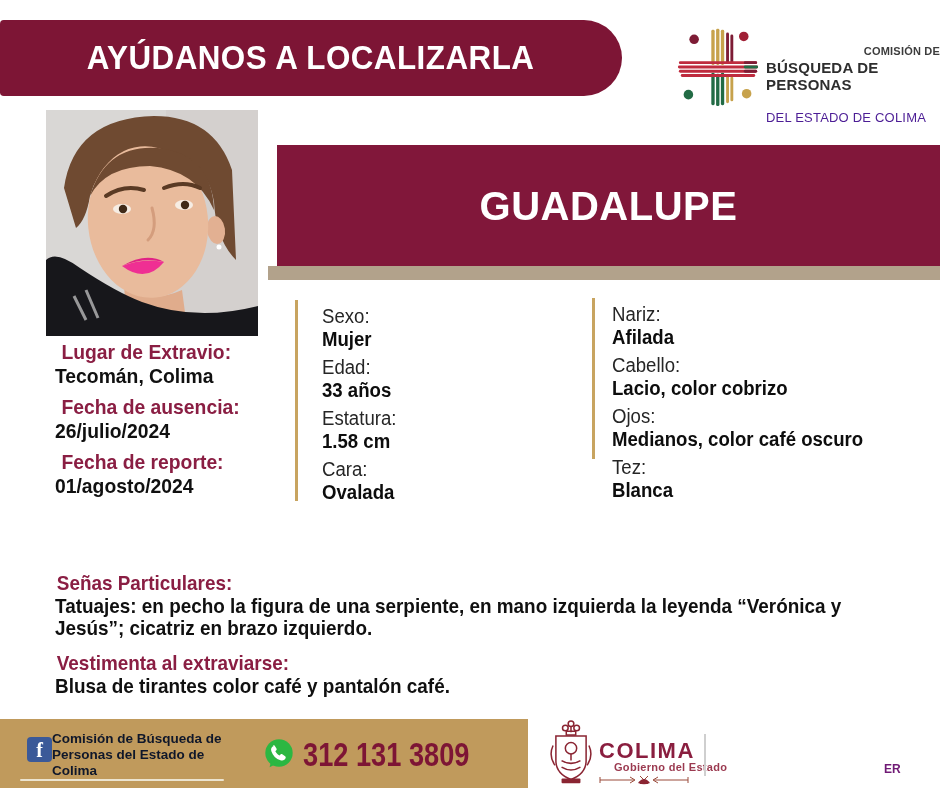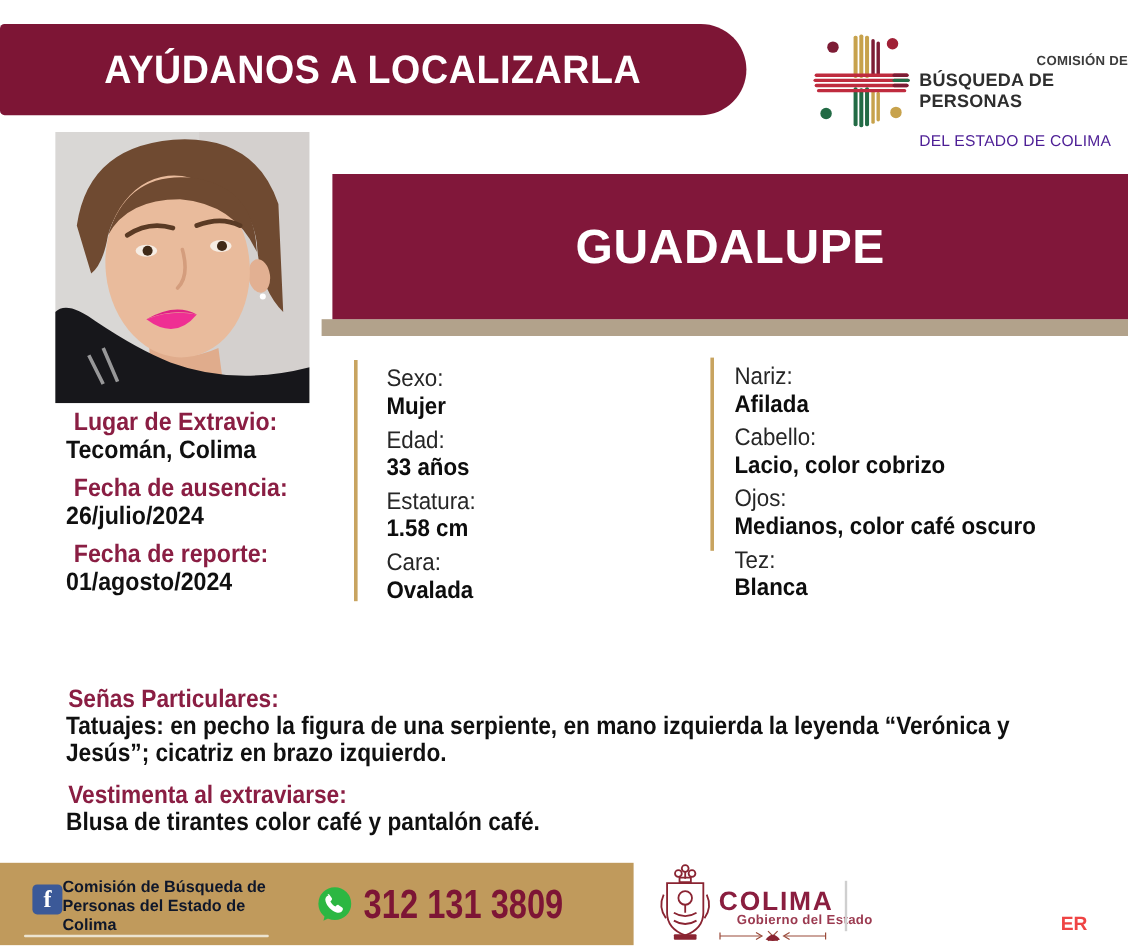--- a/index.html
+++ b/index.html
@@ -67,21 +67,21 @@
          transform:scaleX(.8);transform-origin:left top;white-space:nowrap;}
 
   .crest{position:absolute;left:547px;top:719px;}
   .colima-name{position:absolute;left:599px;top:738px;font-size:22px;font-weight:bold;
                color:#8a1e3f;letter-spacing:1.5px;}
   .colima-sub{position:absolute;left:614px;top:761px;font-size:11px;font-weight:bold;color:#9b3a50;letter-spacing:.3px;}
   .arrows{position:absolute;left:598px;top:774px;}
   .gov-divider{position:absolute;left:704px;top:734px;width:2px;height:42px;background:#cfcfcf;}
   .secretaria{position:absolute;left:716px;top:741px;font-size:15.5px;font-weight:bold;
               color:#a39582;line-height:18px;white-space:pre-line;letter-spacing:.2px;}
-  .er{position:absolute;left:884px;top:762px;font-size:16px;font-weight:bold;color:#ef4444;}
+  .er{position:absolute;left:884px;top:762px;font-size:12px;font-weight:bold;color:#701a75;}
 </style>
 </head>
 <body>
 
 <div class="poster">
 
   <div class="top-banner">
     <span class="top-banner-text">AYÚDANOS A LOCALIZARLA</span>
   </div>
 

